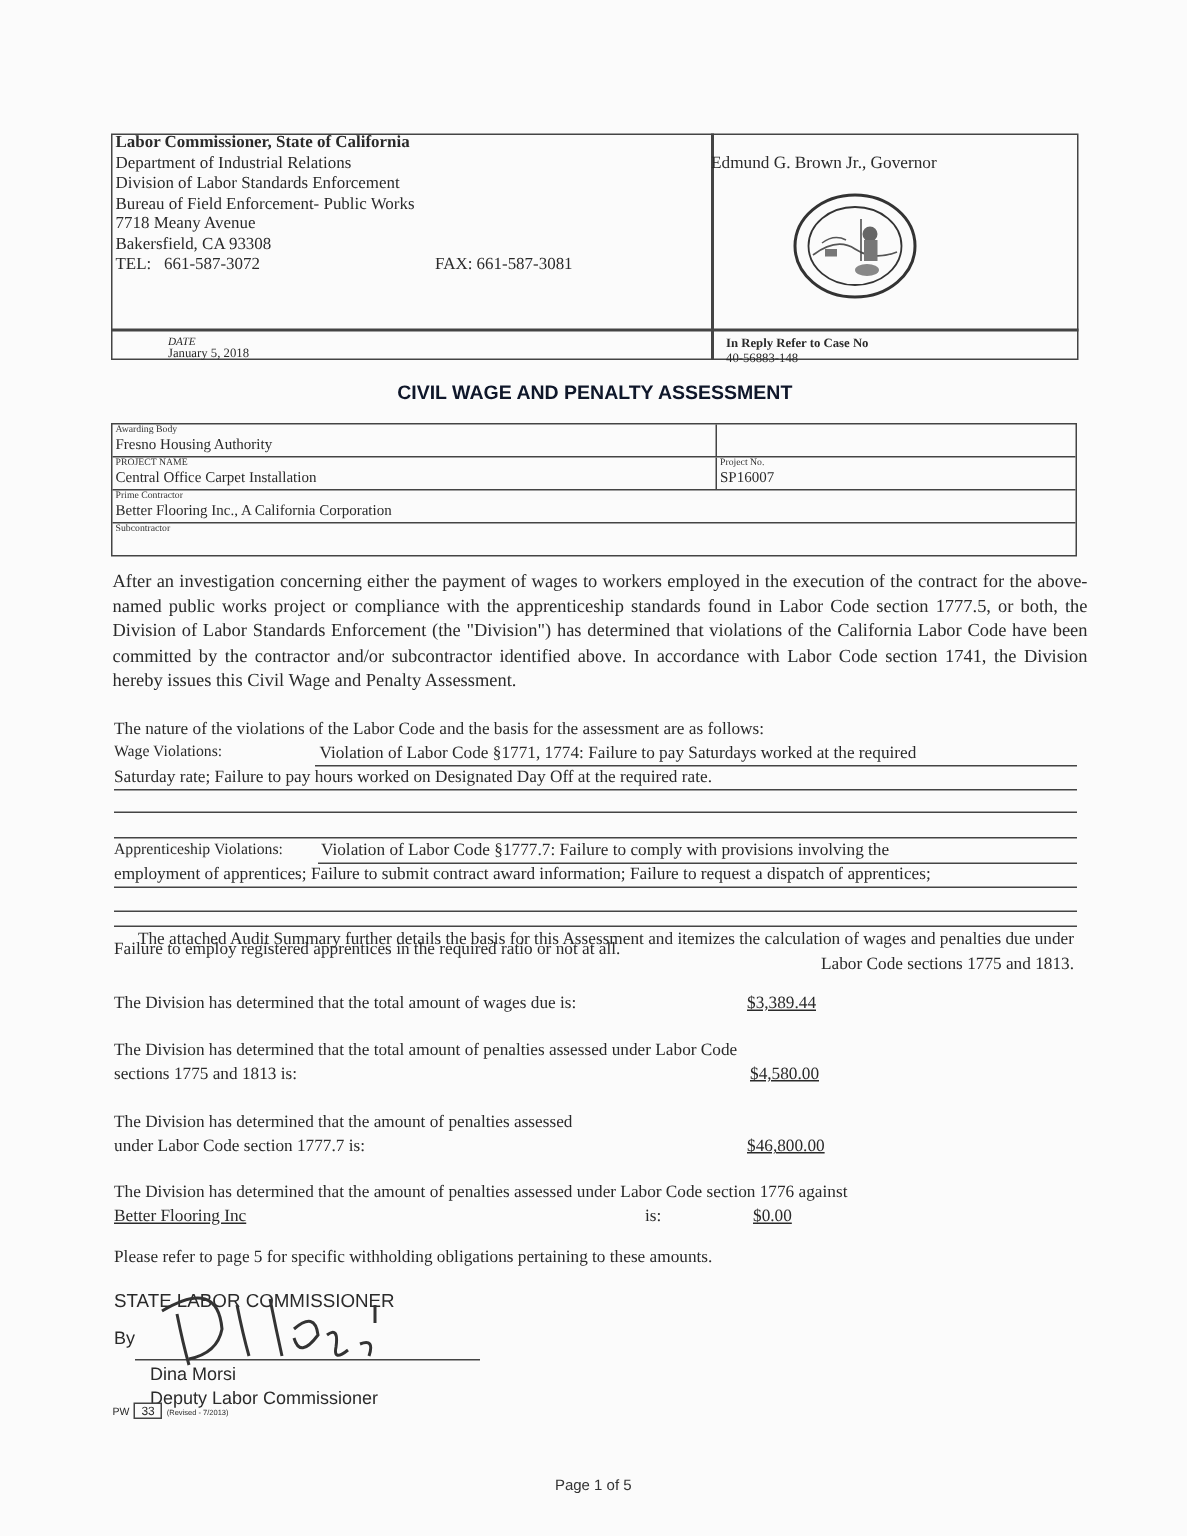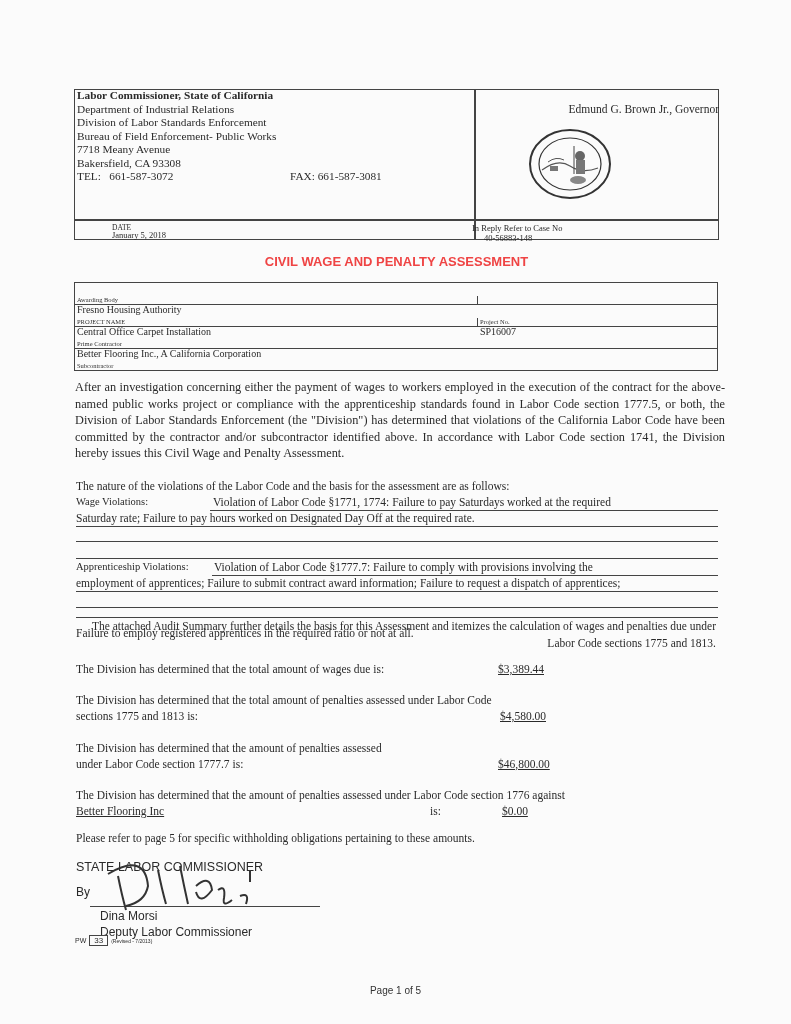--- a/index.html
+++ b/index.html
@@ -8,28 +8,28 @@
     font-family:"Liberation Serif", serif; color:#2a2a2a;
   }
   .abs { position:absolute; }
   
   .hdr { left:74px; top:89px; width:645px; height:151px; border:1.5px solid #444; box-sizing:border-box; }
   .hdr-divider-v { left:474px; top:89px; width:1.5px; height:151px; background:#444; }
   .hdr-divider-h { left:74px; top:219px; width:645px; height:1.5px; background:#444; }
   .hl { font-size:11.3px; line-height:13.4px; left:77px; }
   .hl.b { font-weight:bold; }
   .small { font-size:7.5px; }
-  .gov { left:474px; top:103px; width:245px; text-align:right; font-size:11.5px; }
+  .gov { left:474px; top:103px; width:245px; text-align:left; font-size:11.5px; }
   .seal { left:528px; top:128px; width:84px; height:72px; }
-  .title { left:74px; top:254px; width:645px; text-align:center; font-family:"Liberation Sans", sans-serif; font-weight:bold; font-size:13px; color:#ef4444; }
+  .title { left:74px; top:254px; width:645px; text-align:center; font-family:"Liberation Sans", sans-serif; font-weight:bold; font-size:13px; color:#0f172a; }
   
   .ptab { left:74px; top:282px; width:644px; border:1.5px solid #444; box-sizing:border-box; }
   .prow { display:flex; border-bottom:1px solid #444; height:22px; box-sizing:border-box; }
   .prow:last-child { border-bottom:none; height:21px; }
-  .pcell { padding-left:2px; box-sizing:border-box;margin-top:13px; }
+  .pcell { padding-left:2px; box-sizing:border-box; }
   .pcell.l { width:403px; border-right:1px solid #444; }
   .pcell.r { flex:1; }
   .pcell.full { flex:1; }
   .plabel { font-size:6.5px; line-height:8px; color:#333; }
   .pval { font-size:10px; line-height:11px; }
   .para { left:75px; width:650px; font-size:12.3px; line-height:16.5px; }
   .ul-line { position:absolute; height:1.3px; background:#444; }
   .row-text { font-size:11.5px; line-height:16px; white-space:nowrap; }
   .amt { text-decoration:underline; }
   .sig-title { left:76px; top:860px; font-family:"Liberation Sans", sans-serif; font-size:12.5px; }
@@ -47,37 +47,37 @@
 
 <div class="abs hl b" style="top:89px;">Labor Commissioner, State of California</div>
 <div class="abs hl" style="top:103px;">Department of Industrial Relations</div>
 <div class="abs hl" style="top:116px;">Division of Labor Standards Enforcement</div>
 <div class="abs hl" style="top:130px;">Bureau of Field Enforcement- Public Works</div>
 <div class="abs hl" style="top:143px;">7718 Meany Avenue</div>
 <div class="abs hl" style="top:157px;">Bakersfield, CA 93308</div>
 <div class="abs hl" style="top:170px; white-space:pre;">TEL:   661-587-3072</div>
 <div class="abs hl" style="top:170px; left:290px;">FAX: 661-587-3081</div>
 
-<div class="abs small" style="left:112px; top:223px;">DATE</div>
+<div class="abs small" style="left:112px; top:223px;font-style:italic;">DATE</div>
 <div class="abs" style="left:112px; top:230px; font-size:8.5px;">January 5, 2018</div>
 
 <div class="abs gov">Edmund G. Brown Jr., Governor</div>
 <svg class="abs seal" viewBox="0 0 84 72">
   <ellipse cx="42" cy="36" rx="40" ry="34" fill="none" stroke="#333" stroke-width="2"></ellipse>
   <ellipse cx="42" cy="36" rx="31" ry="26" fill="none" stroke="#333" stroke-width="1.2"></ellipse>
   <path d="M14 42 Q30 30 42 38 T70 40" fill="none" stroke="#555" stroke-width="1.2"></path>
   <path d="M20 34 Q28 28 36 32" fill="none" stroke="#555" stroke-width="1"></path>
   <circle cx="52" cy="28" r="5" fill="#666"></circle>
   <rect x="48" y="32" width="9" height="14" fill="#777"></rect>
   <line x1="46" y1="18" x2="46" y2="46" stroke="#444" stroke-width="1"></line>
   <ellipse cx="50" cy="52" rx="8" ry="4" fill="#888"></ellipse>
   <rect x="22" y="38" width="8" height="5" fill="#777"></rect>
 </svg>
 
-<div class="abs" style="left:472px; top:223px; font-size:8.5px;">In Reply Refer to Case No</div>
+<div class="abs" style="left:484px; top:223px; font-size:8.5px;font-weight:bold;">In Reply Refer to Case No</div>
 <div class="abs" style="left:484px; top:233px; font-size:8.5px;">40-56883-148</div>
 
 <div class="abs title">CIVIL WAGE AND PENALTY ASSESSMENT</div>
 
 <div class="abs ptab">
   <div class="prow">
     <div class="pcell l">
       <div class="plabel">Awarding Body</div>
       <div class="pval">Fresno Housing Authority</div>
     </div>

